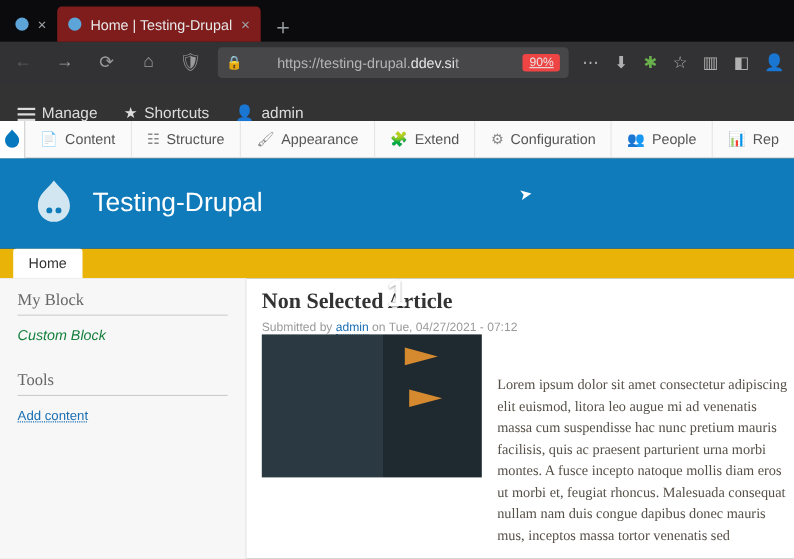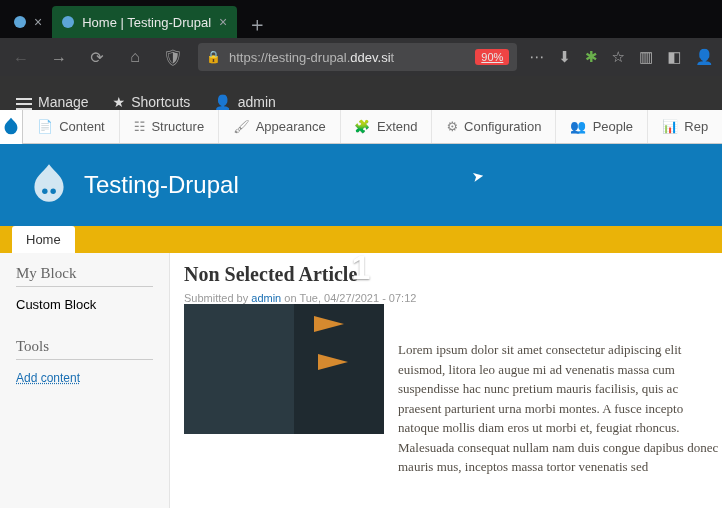--- a/index.html
+++ b/index.html
@@ -2,29 +2,29 @@
 <html><head>
 <meta charset="utf-8">
 <style>
   *{box-sizing:border-box;margin:0;padding:0;font-family:"Segoe UI",Arial,sans-serif;}
   body{width:722px;height:508px;overflow:hidden;background:#333;}
   
   .browser-tabs{height:38px;background:#0b0b0d;display:flex;align-items:flex-end;padding:0 4px;}
   .tab{display:flex;align-items:center;height:32px;color:#c7c7c7;font-size:13px;padding:0 10px;border-radius:4px 4px 0 0;max-width:220px;gap:8px;}
   .tab .fav{width:12px;height:12px;border-radius:50%;background:#5da5d8;}
   .tab.inactive{background:transparent;color:#9ba0a6;}
-  .tab.active{background:#14532d;color:#e8e8e8;}
+  .tab.active{background:#7f1d1d;color:#e8e8e8;}
   .tab-close{color:#9ba0a6;font-size:14px;cursor:pointer;}
   .tab-add{color:#9ba0a6;font-size:20px;padding:0 10px;cursor:pointer;}
   .addr-bar{height:38px;background:#323234;display:flex;align-items:center;padding:0 8px;gap:12px;color:#b0b0b0;}
   .nav-btn{width:26px;height:26px;display:flex;align-items:center;justify-content:center;font-size:16px;color:#9a9a9a;border-radius:4px;}
   .nav-btn.disabled{opacity:.4;}
   .url-box{flex:1;display:flex;align-items:center;background:#474749;border-radius:4px;height:28px;padding:0 8px;gap:8px;font-size:13px;color:#b5b5b5;}
   .url-box .lock{font-size:12px;}
-  .url-text{flex:1;white-space:nowrap;overflow:hidden;text-overflow:ellipsis;}
+  .url-text{flex:1;white-space:nowrap;overflow:hidden;text-overflow:ellipsis;margin-left:23px;}
   .url-text .bold{color:#e6e6e6;}
   .zoom-badge{background:#ef4444;color:#e6e6e6;font-size:11px;padding:2px 6px;border-radius:3px;text-decoration:underline;}
   .right-icons{display:flex;align-items:center;gap:14px;color:#b0b0b0;font-size:15px;}
   .bug-icon{color:#6ab04c;}
   
   .adminbar{height:34px;background:#333333;display:flex;align-items:center;padding:0 4px;color:#ddd;font-size:14px;}
   .admin-item{display:flex;align-items:flex-end;gap:6px;padding:0 12px;height:100%;cursor:pointer;}
   .burger{display:inline-flex;flex-direction:column;gap:3px;}
   .burger span{width:16px;height:2px;background:#ddd;}
   .star-icon,.user-icon{font-size:14px;}
@@ -36,23 +36,23 @@
   
   .site-header{background:#0f7bbb;color:#fff;padding:16px 24px;display:flex;align-items:center;gap:10px;position:relative;}
   .site-logo{width:50px;height:50px;opacity:.9;}
   .site-title{font-size:24px;font-weight:500;}
   .cursor-img{position:absolute;left:472px;top:24px;font-size:14px;transform:rotate(-10deg);}
   
   .page-tabs{background:#eab308;padding:0 12px;text-decoration:underline;}
   .page-tab{display:inline-block;background:#fff;color:#333;font-size:13px;padding:6px 14px;border-radius:3px 3px 0 0;}
   
   .content-area{display:flex;background:#fff;height:calc(508px - 38px - 38px - 34px - 34px - 82px - 26px);}
-  .sidebar{width:170px;background:#f7f7f7;border-right:1px solid #e4e4e4;padding:12px 16px;color:#555;font-size:13px;}
+  .sidebar{width:224px;background:#f7f7f7;border-right:1px solid #e4e4e4;padding:12px 16px;color:#555;font-size:13px;}
   .block-title{font-family:Georgia,serif;font-size:15px;color:#666;border-bottom:1px solid #ccc;padding-bottom:4px;margin-bottom:10px;}
-  .block-body{font-size:13px;color:#000000;margin-bottom:26px;}
+  .block-body{font-size:13px;color:#15803d;margin-bottom:26px;font-style:italic;}
   .tools-link{color:#1a6fb3;text-decoration:underline dotted;font-size:12px;cursor:pointer;text-align:right;}
   .main-col{flex:1;padding:10px 0 0 14px;color:#444;overflow:hidden;}
   .article-title{font-family:Georgia,serif;font-size:20px;color:#333;margin-bottom:6px;}
   .byline{font-size:11px;color:#9a9a9a;margin-bottom:0;}
   .byline .author{color:#1a6fb3;border-bottom:1px dotted #1a6fb3;text-decoration:none;}
   .article-body{display:flex;gap:14px;}
   .thumb{width:200px;height:130px;background:linear-gradient(90deg,#2b3a42 55%,#1f2a30 55%);position:relative;flex-shrink:0;}
   .thumb::before,.thumb::after{content:"";position:absolute;width:0;height:0;border-top:8px solid transparent;border-bottom:8px solid transparent;border-left:30px solid #d68a2f;}
   .thumb::before{top:12px;right:40px;}
   .thumb::after{top:50px;right:36px;}

